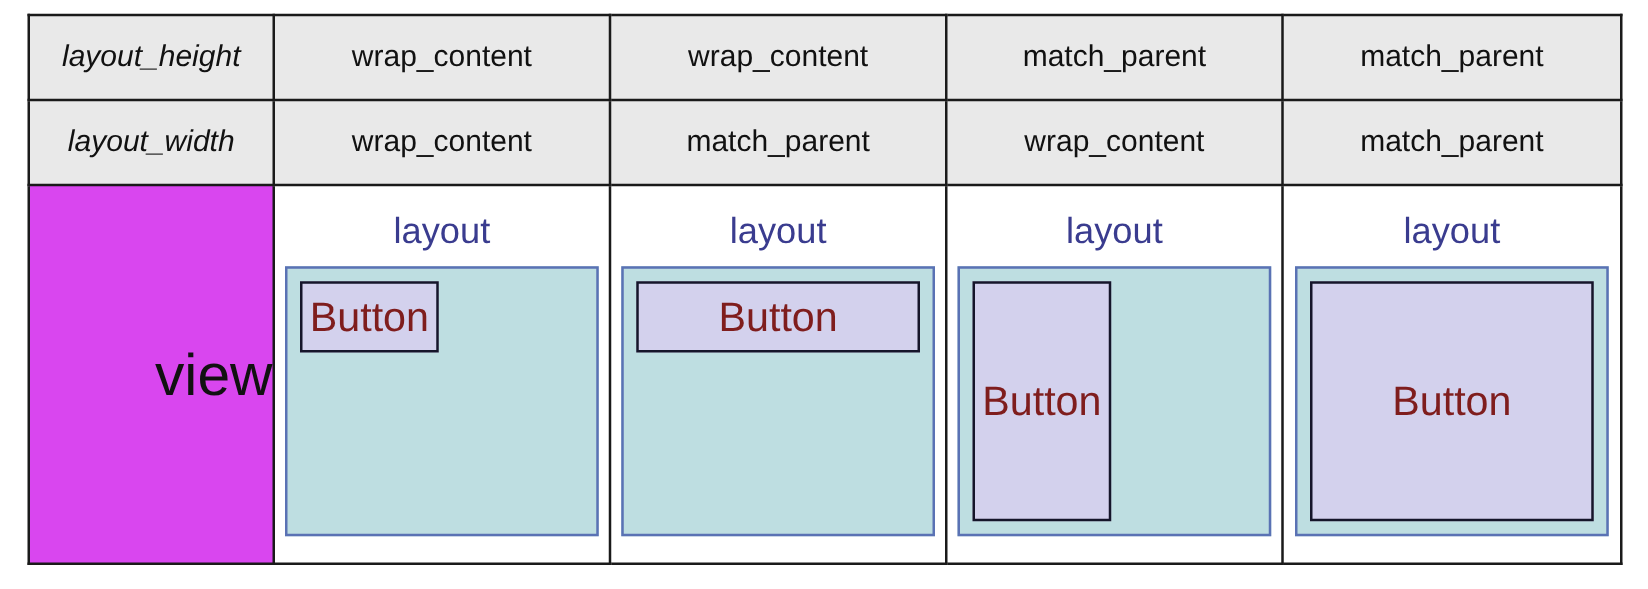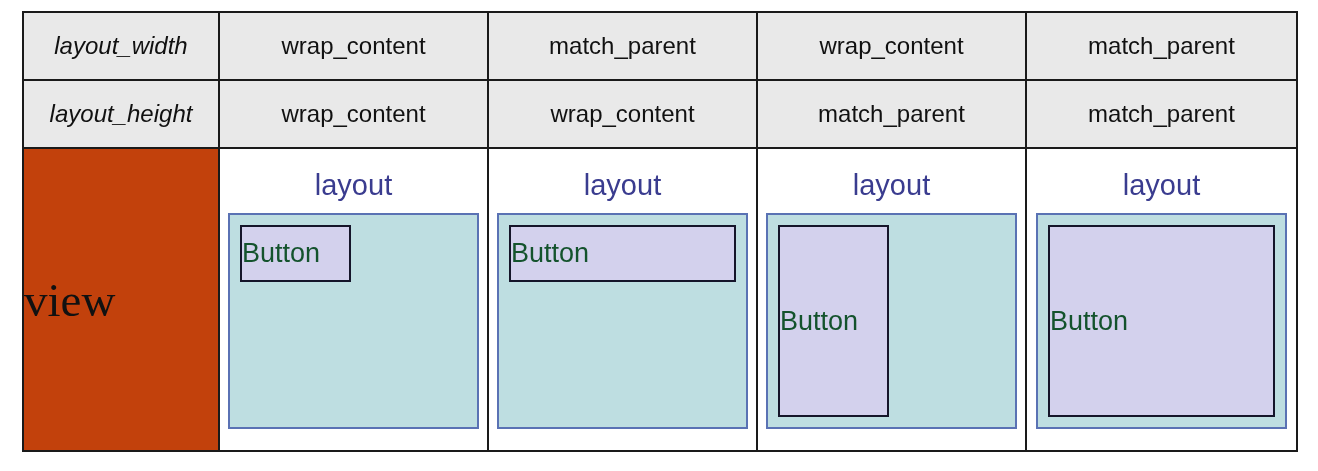--- a/index.html
+++ b/index.html
@@ -20,24 +20,23 @@
 
   td.hdr {
     background: #e9e9e9;
     text-align: center; vertical-align: middle;
     font-size: 24px; color: #111111;
     height: 66px;
   }
   td.hdr-key { font-style: italic; }
 
   td.view-cell {
-    text-align: left; vertical-align: middle;
+    text-align: right; vertical-align: middle;
     font-size: 47px; color: #111111;
-    background: #c2410c;
-    font-family: Liberation Serif, serif;
+    background: #d946ef;
   }
 
   td.diagram-cell {
     vertical-align: top; text-align: center;
     background: #ffffff;
     padding-top: 8px;
   }
 
   .layout-label {
     display: block;
@@ -56,22 +55,22 @@
     padding: 10px;
     display: flex;
     align-items: flex-start;
     justify-content: flex-start;
   }
 
   .btn-box {
     background: #d3d1ed;
     border: 2px solid #15152a;
     box-sizing: border-box;
-    display: flex; align-items: center; justify-content: flex-start;
-    font-size: 27px; color: #14532d;
+    display: flex; align-items: center; justify-content: center;
+    font-size: 33px; color: #7f1d1d;
     flex: 0 0 auto;
   }
   .w-wrap  { width: 111px; }
   .w-match { width: 100%; }
   .h-wrap  { height: 57px; }
   .h-match { height: 100%; }
 </style>
 </head>
 <body>
 
@@ -80,32 +79,32 @@
     <colgroup>
       <col style="width:196px">
       <col style="width:269px">
       <col style="width:269px">
       <col style="width:269px">
       <col style="width:271px">
     </colgroup>
 
     <tbody>
         <tr style="height:68px;">
+      <td class="hdr hdr-key">layout_height</td>
+      <td class="hdr">wrap_content</td>
+      <td class="hdr">wrap_content</td>
+      <td class="hdr">match_parent</td>
+      <td class="hdr">match_parent</td>
+    </tr>
+
+    <tr style="height:68px;">
       <td class="hdr hdr-key">layout_width</td>
       <td class="hdr">wrap_content</td>
       <td class="hdr">match_parent</td>
       <td class="hdr">wrap_content</td>
-      <td class="hdr">match_parent</td>
-    </tr>
-
-    <tr style="height:68px;">
-      <td class="hdr hdr-key">layout_height</td>
-      <td class="hdr">wrap_content</td>
-      <td class="hdr">wrap_content</td>
-      <td class="hdr">match_parent</td>
       <td class="hdr">match_parent</td>
     </tr>
 
     <tr>
       <td class="view-cell">view</td>
 
       <td class="diagram-cell">
         <span class="layout-label">layout</span>
         <div class="layout-box">
           <div class="btn-box w-wrap h-wrap">

